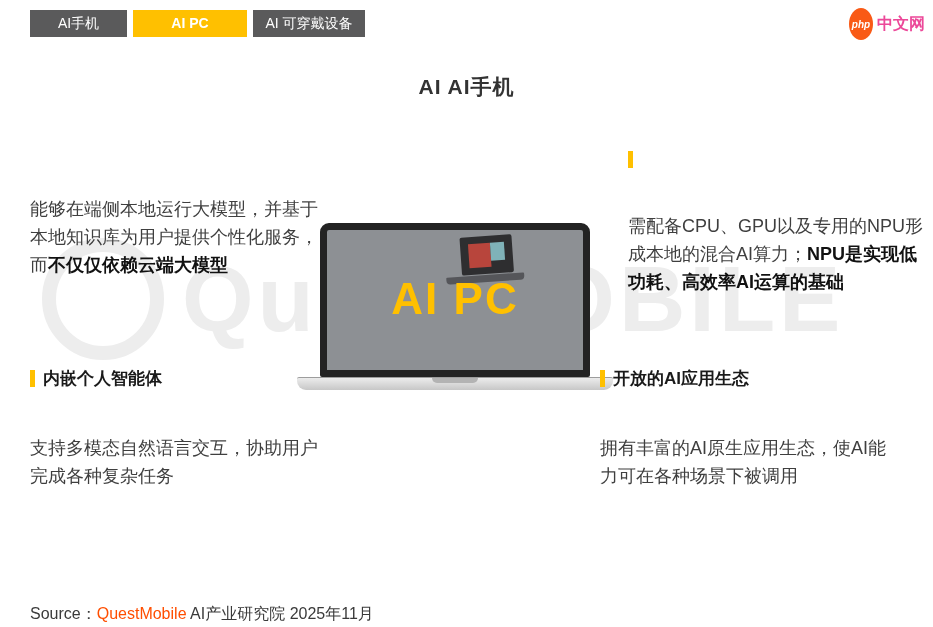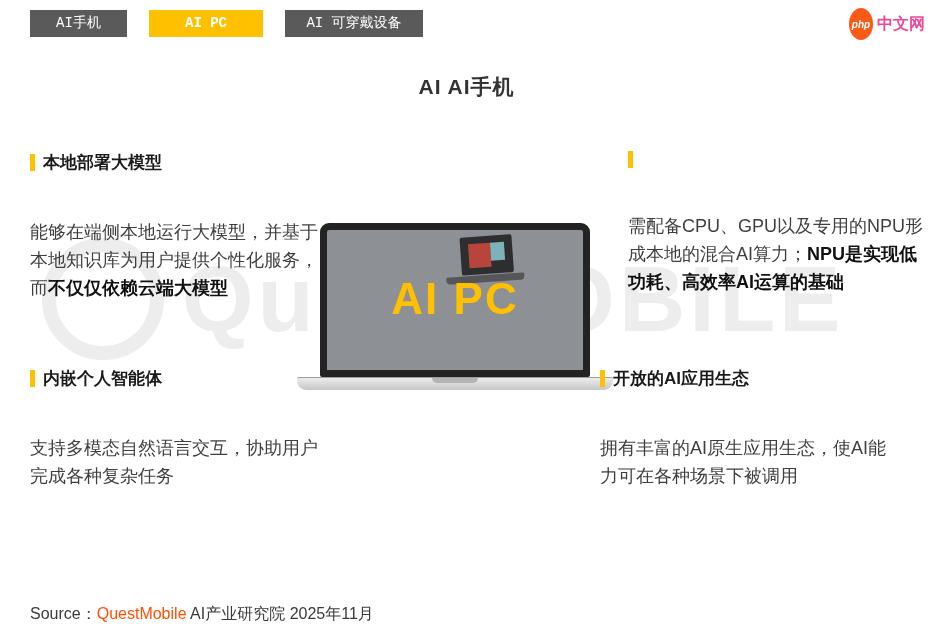--- a/index.html
+++ b/index.html
@@ -4,30 +4,30 @@
 <style>
   * { margin:0; padding:0; box-sizing:border-box; }
   html,body { background:#ffffff; }
   body { font-family:"Liberation Sans","DejaVu Sans",sans-serif; }
   .page {
     position:relative; width:933px; height:627px; background:#ffffff;
     overflow:hidden; margin:0 auto;
   }
 
   
-  .tab-bar { position:absolute; left:30px; top:10px; display:flex; gap:22px; z-index:5;font-family:Liberation Mono, monospace; }
+  .tab-bar { position:absolute; left:30px; top:10px; display:flex; gap:6px; z-index:5; }
   .tab {
     height:27px; line-height:27px; text-align:center; color:#ffffff;
     font-size:14px; cursor:pointer; user-select:none;
   }
   .tab.gray { background:#5a5a5b; }
   .tab.active { background:#ffc000; font-weight:bold; }
   .tab.w1 { width:97px; }
   .tab.w2 { width:114px; }
-  .tab.w3 { width:138px; }
+  .tab.w3 { width:112px; }
 
   
   .site-logo { position:absolute; right:8px; top:8px; display:flex; align-items:center; gap:4px; z-index:5; cursor:pointer; }
   .php-badge {
     width:24px; height:32px; border-radius:50%; background:#f95a16; color:#ffffff;
     font-size:10px; font-weight:bold; font-style:italic;
     display:flex; align-items:center; justify-content:center;
   }
   .site-name { font-size:16px; font-weight:bold; color:#ec4899; }
 
@@ -111,24 +111,20 @@
   </div>
 
   <div class="page-title">AI AI手机</div>
 
   <div class="watermark">
     <span class="wm-ring"></span>
     <span class="wm-text">QuestMOBILE</span>
   </div>
 
   <section class="feature tl">
-    <h2>
-      <span class="accent-bar"></span>
-      <span>本地部署大模型</span>
-    </h2>
     <p><span>能够在端侧本地运行大模型，并基于本地知识库为用户提供个性化服务，而</span><b>不仅仅依赖云端大模型</b></p>
   </section>
 
   <section class="feature tr">
     <h2>
       <span class="accent-bar"></span>
     </h2>
     <p><span>需配备CPU、GPU以及专用的NPU形成本地的混合AI算力；</span><b>NPU是实现低功耗、高效率AI运算的基础</b></p>
   </section>
 

